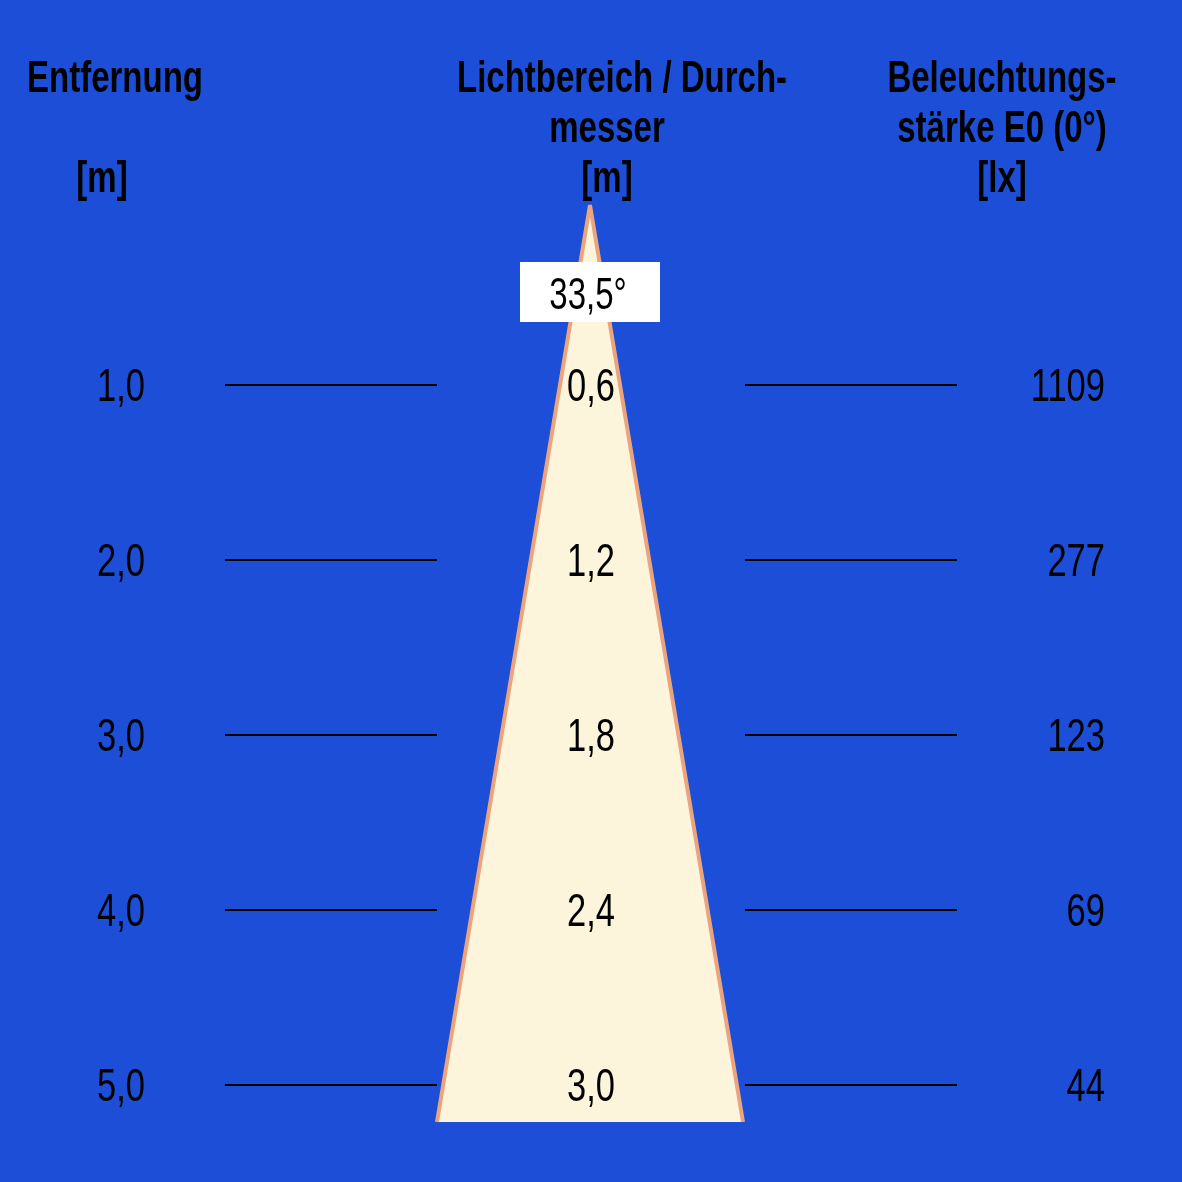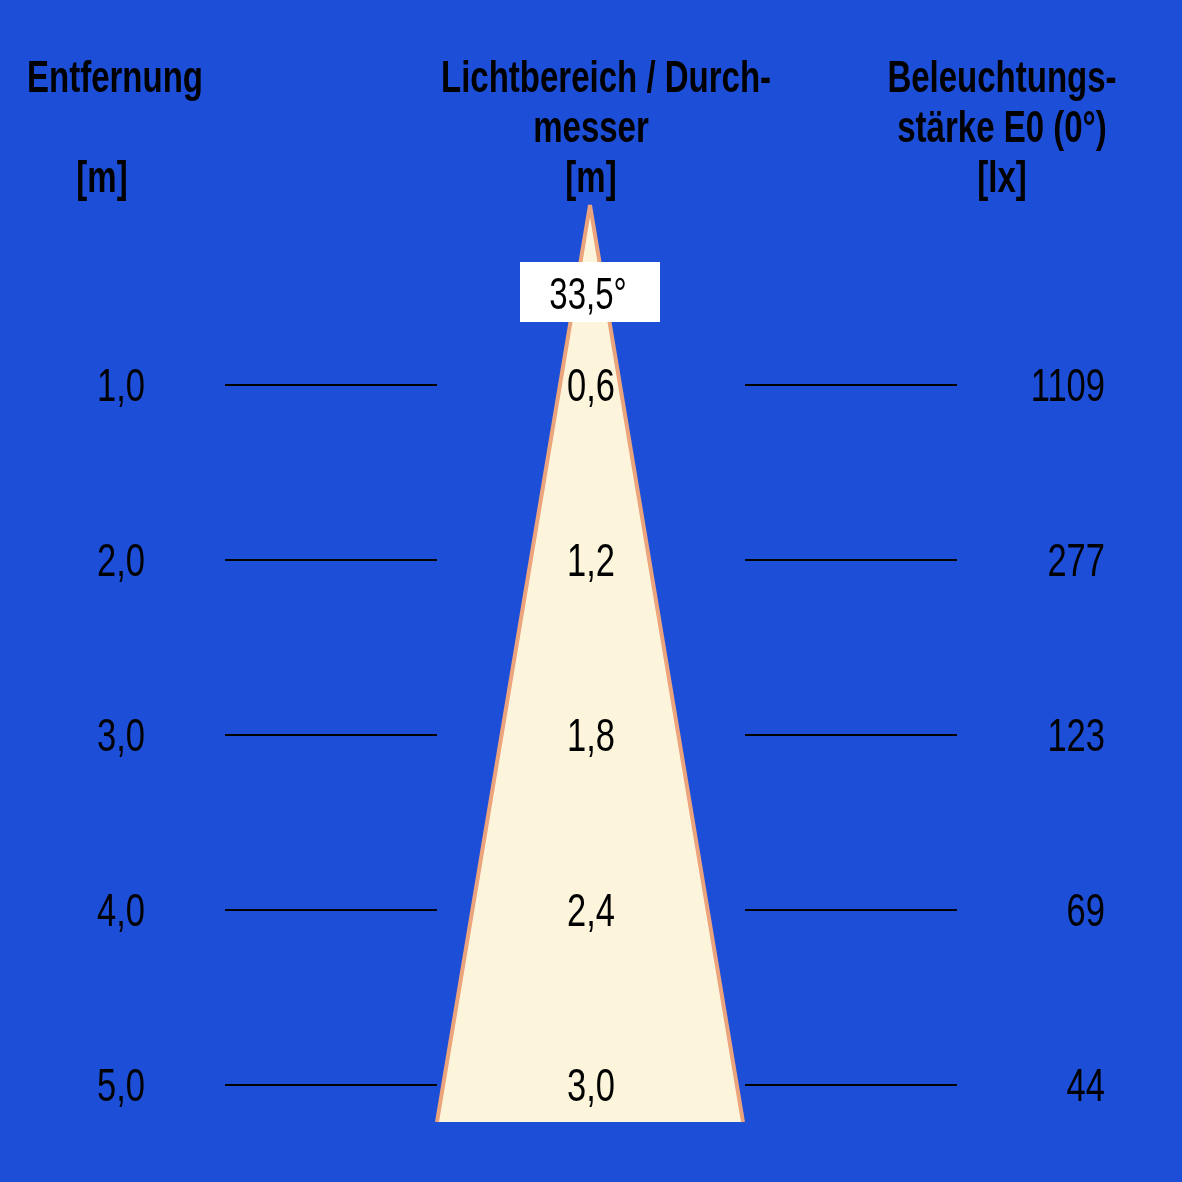--- a/index.html
+++ b/index.html
@@ -13,21 +13,21 @@
     color:#000000;
   }
   .cone-svg { position:absolute; left:0; top:0; width:1182px; height:1182px; }
 
   
   .cond { transform:scaleX(0.75); transform-origin:center center; }
 
   .hdr { position:absolute; top:52px; font-weight:bold; font-size:44px; text-align:center; }
   .hdr .hl { height:50px; line-height:50px; white-space:nowrap; transform:scaleX(0.75); transform-origin:center center; }
   .hdr-col1 { left:2px;   width:200px; }
-  .hdr-col2 { left:391px; width:400px; }
+  .hdr-col2 { left:407px; width:400px; }
   .hdr-col3 { left:802px; width:400px; }
 
   .cell {
     position:absolute;
     height:56px; line-height:56px;
     font-size:46px; white-space:nowrap;
   }
   .dist { left:21px;  width:200px; text-align:center; }
   .diam { left:491px; width:200px; text-align:center; }
   .lux  { left:905px; width:200px; text-align:right; transform-origin:right center; }

